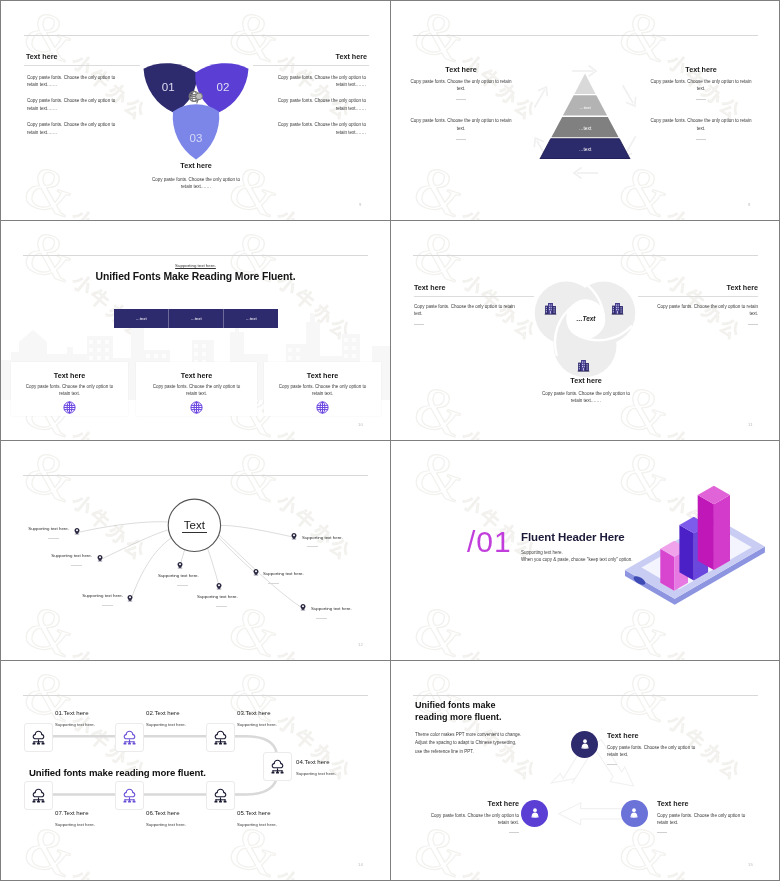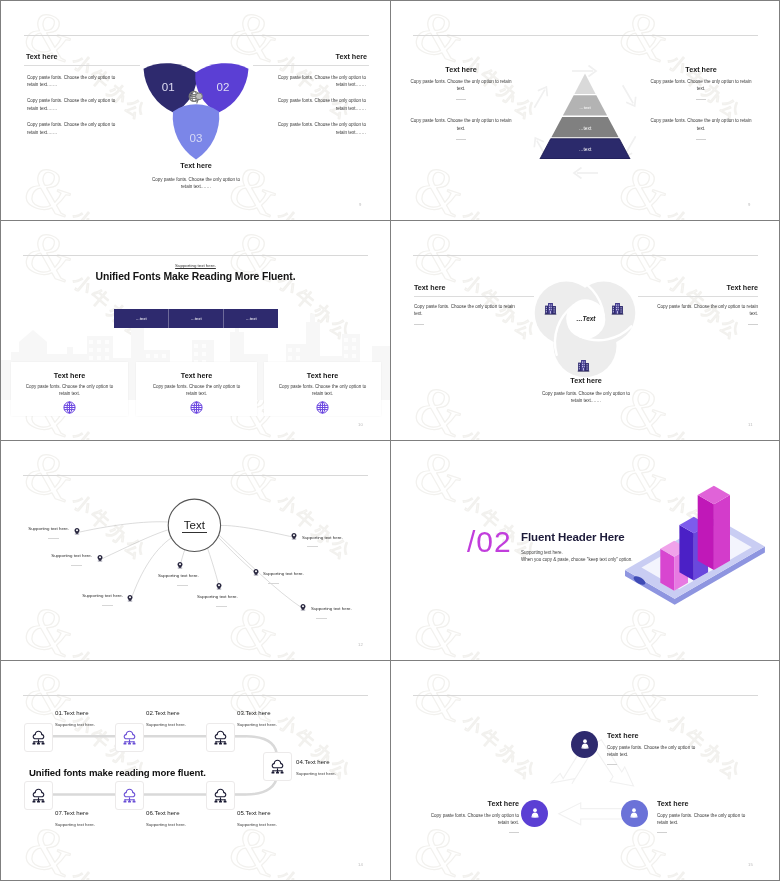--- a/index.html
+++ b/index.html
@@ -475,21 +475,21 @@
       </div>
   <div class="pinlab l" style="left:310px;top:165px;width:70px">Supporting text here.</div>
   <div class="pindash" style="left:315px;top:177px"></div>
 </div>
 
 <div class="slide s6">
   <svg class="wmholder">
         <rect width="100%" height="100%" fill="url(#wm)"></rect>
       </svg>
 
-  <div style="position:absolute;left:76px;top:86px;font-size:30px;font-weight:300;color:#c13ddc;line-height:30px;letter-spacing:1px">/02</div>
+  <div style="position:absolute;left:76px;top:86px;font-size:30px;font-weight:300;color:#c13ddc;line-height:30px;letter-spacing:1px">/01</div>
   <div style="position:absolute;left:130px;top:90px;font-size:11.5px;font-weight:bold;color:#1d1b3a;letter-spacing:-0.1px">Fluent Header Here</div>
   <div style="position:absolute;left:130px;top:108px;font-size:4.5px;color:#3a3a3a;line-height:7px">Supporting text here.</div>
   <div style="position:absolute;left:130px;top:115px;font-size:4.5px;color:#3a3a3a;line-height:7px">When you copy &amp; paste, choose "keep text only" option.</div>
 
   <svg style="position:absolute;left:224px;top:39px" width="160" height="125" viewBox="0 -20 160 125">
     <g>
       <path d="M10.0,70.0 L59.7,98.7 L149.9,46.6 L149.9,52.6 L59.7,104.7 L10.0,76.0 Z" fill="#8e95e0"></path>
       <path d="M10.0,70.0 L59.7,98.7 L149.9,46.6 L100.2,17.9 Z" fill="#c9cdf3"></path>
       <path d="M26.5,67.5 L64.0,89.2 L136.8,47.2 L99.2,25.5 Z" fill="#f3f4fd"></path>
       <ellipse cx="24.5" cy="80.5" rx="6.6" ry="3.1" transform="rotate(30 24.5 80.5)" fill="#3f4bb5"></ellipse>
@@ -601,20 +601,27 @@
     <g fill="none" stroke="#f1f1f1" stroke-width="1.5" stroke-linejoin="miter">
 
       <path d="M46 102 L76 87 L76 95 L134 95 L134 109 L76 109 L76 117 Z"></path>
 
       <path d="M36 60 L68 54 L64 61 L92 16 L80 9 L52 54 L48 47 Z"></path>
 
       <path d="M148 64 L116 58 L120 51 L92 8 L104 1 L132 45 L136 38 Z"></path>
     </g>
   </svg>
 
+  <div style="position:absolute;left:24px;top:39px;width:160px">
+    <div style="font-size:9px;font-weight:bold;color:#111;line-height:11.5px">Unified fonts make</div>
+    <div style="font-size:9px;font-weight:bold;color:#111;line-height:11.5px">reading more fluent.</div>
+    <div style="font-size:4.5px;color:#3a3a3a;line-height:8.4px;margin-top:8px">Theme color makes PPT more convenient to change.</div>
+    <div style="font-size:4.5px;color:#3a3a3a;line-height:8.4px">Adjust the spacing to adapt to Chinese typesetting,</div>
+    <div style="font-size:4.5px;color:#3a3a3a;line-height:8.4px">use the reference line in PPT.</div>
+  </div>
 
   <div class="pcircle" style="left:180px;top:69.5px;background:#2e2a6e">
         <svg viewBox="0 0 24 24" width="14" height="14">
           <use href="#personic"></use>
         </svg>
       </div>
   <div class="pcircle" style="left:130px;top:138.5px;background:#5b3fd4">
         <svg viewBox="0 0 24 24" width="14" height="14">
           <use href="#personic"></use>
         </svg>

